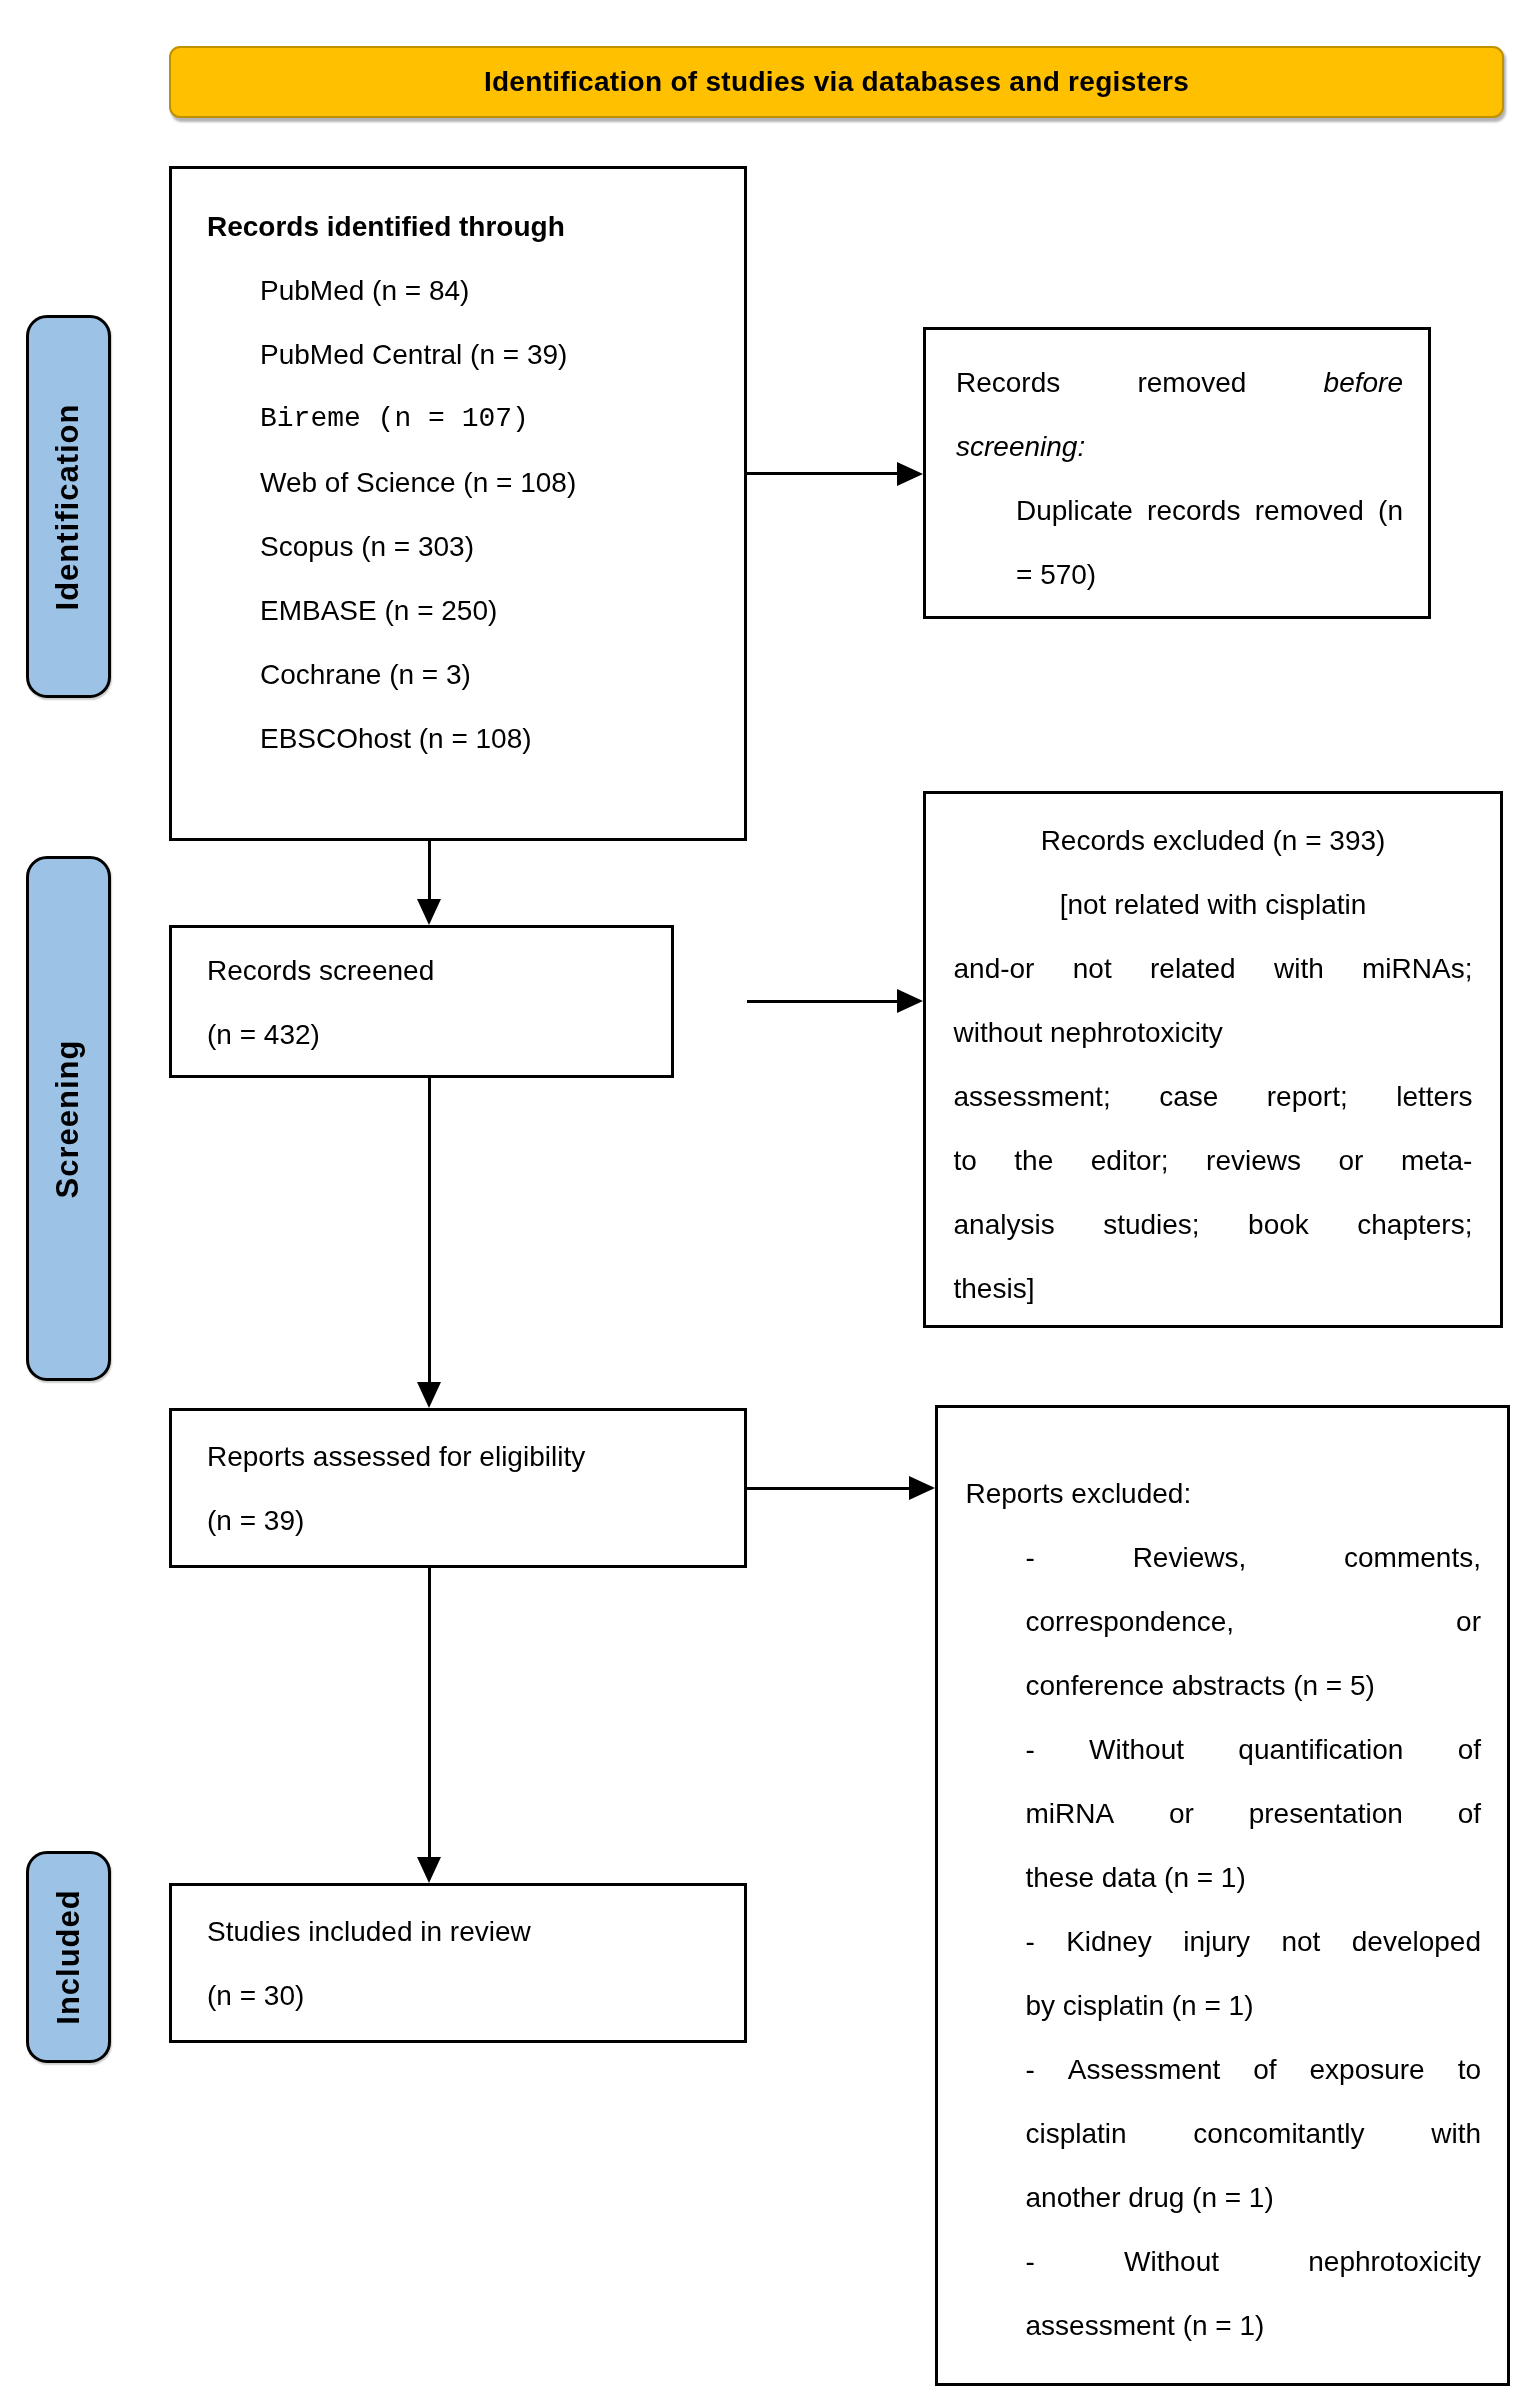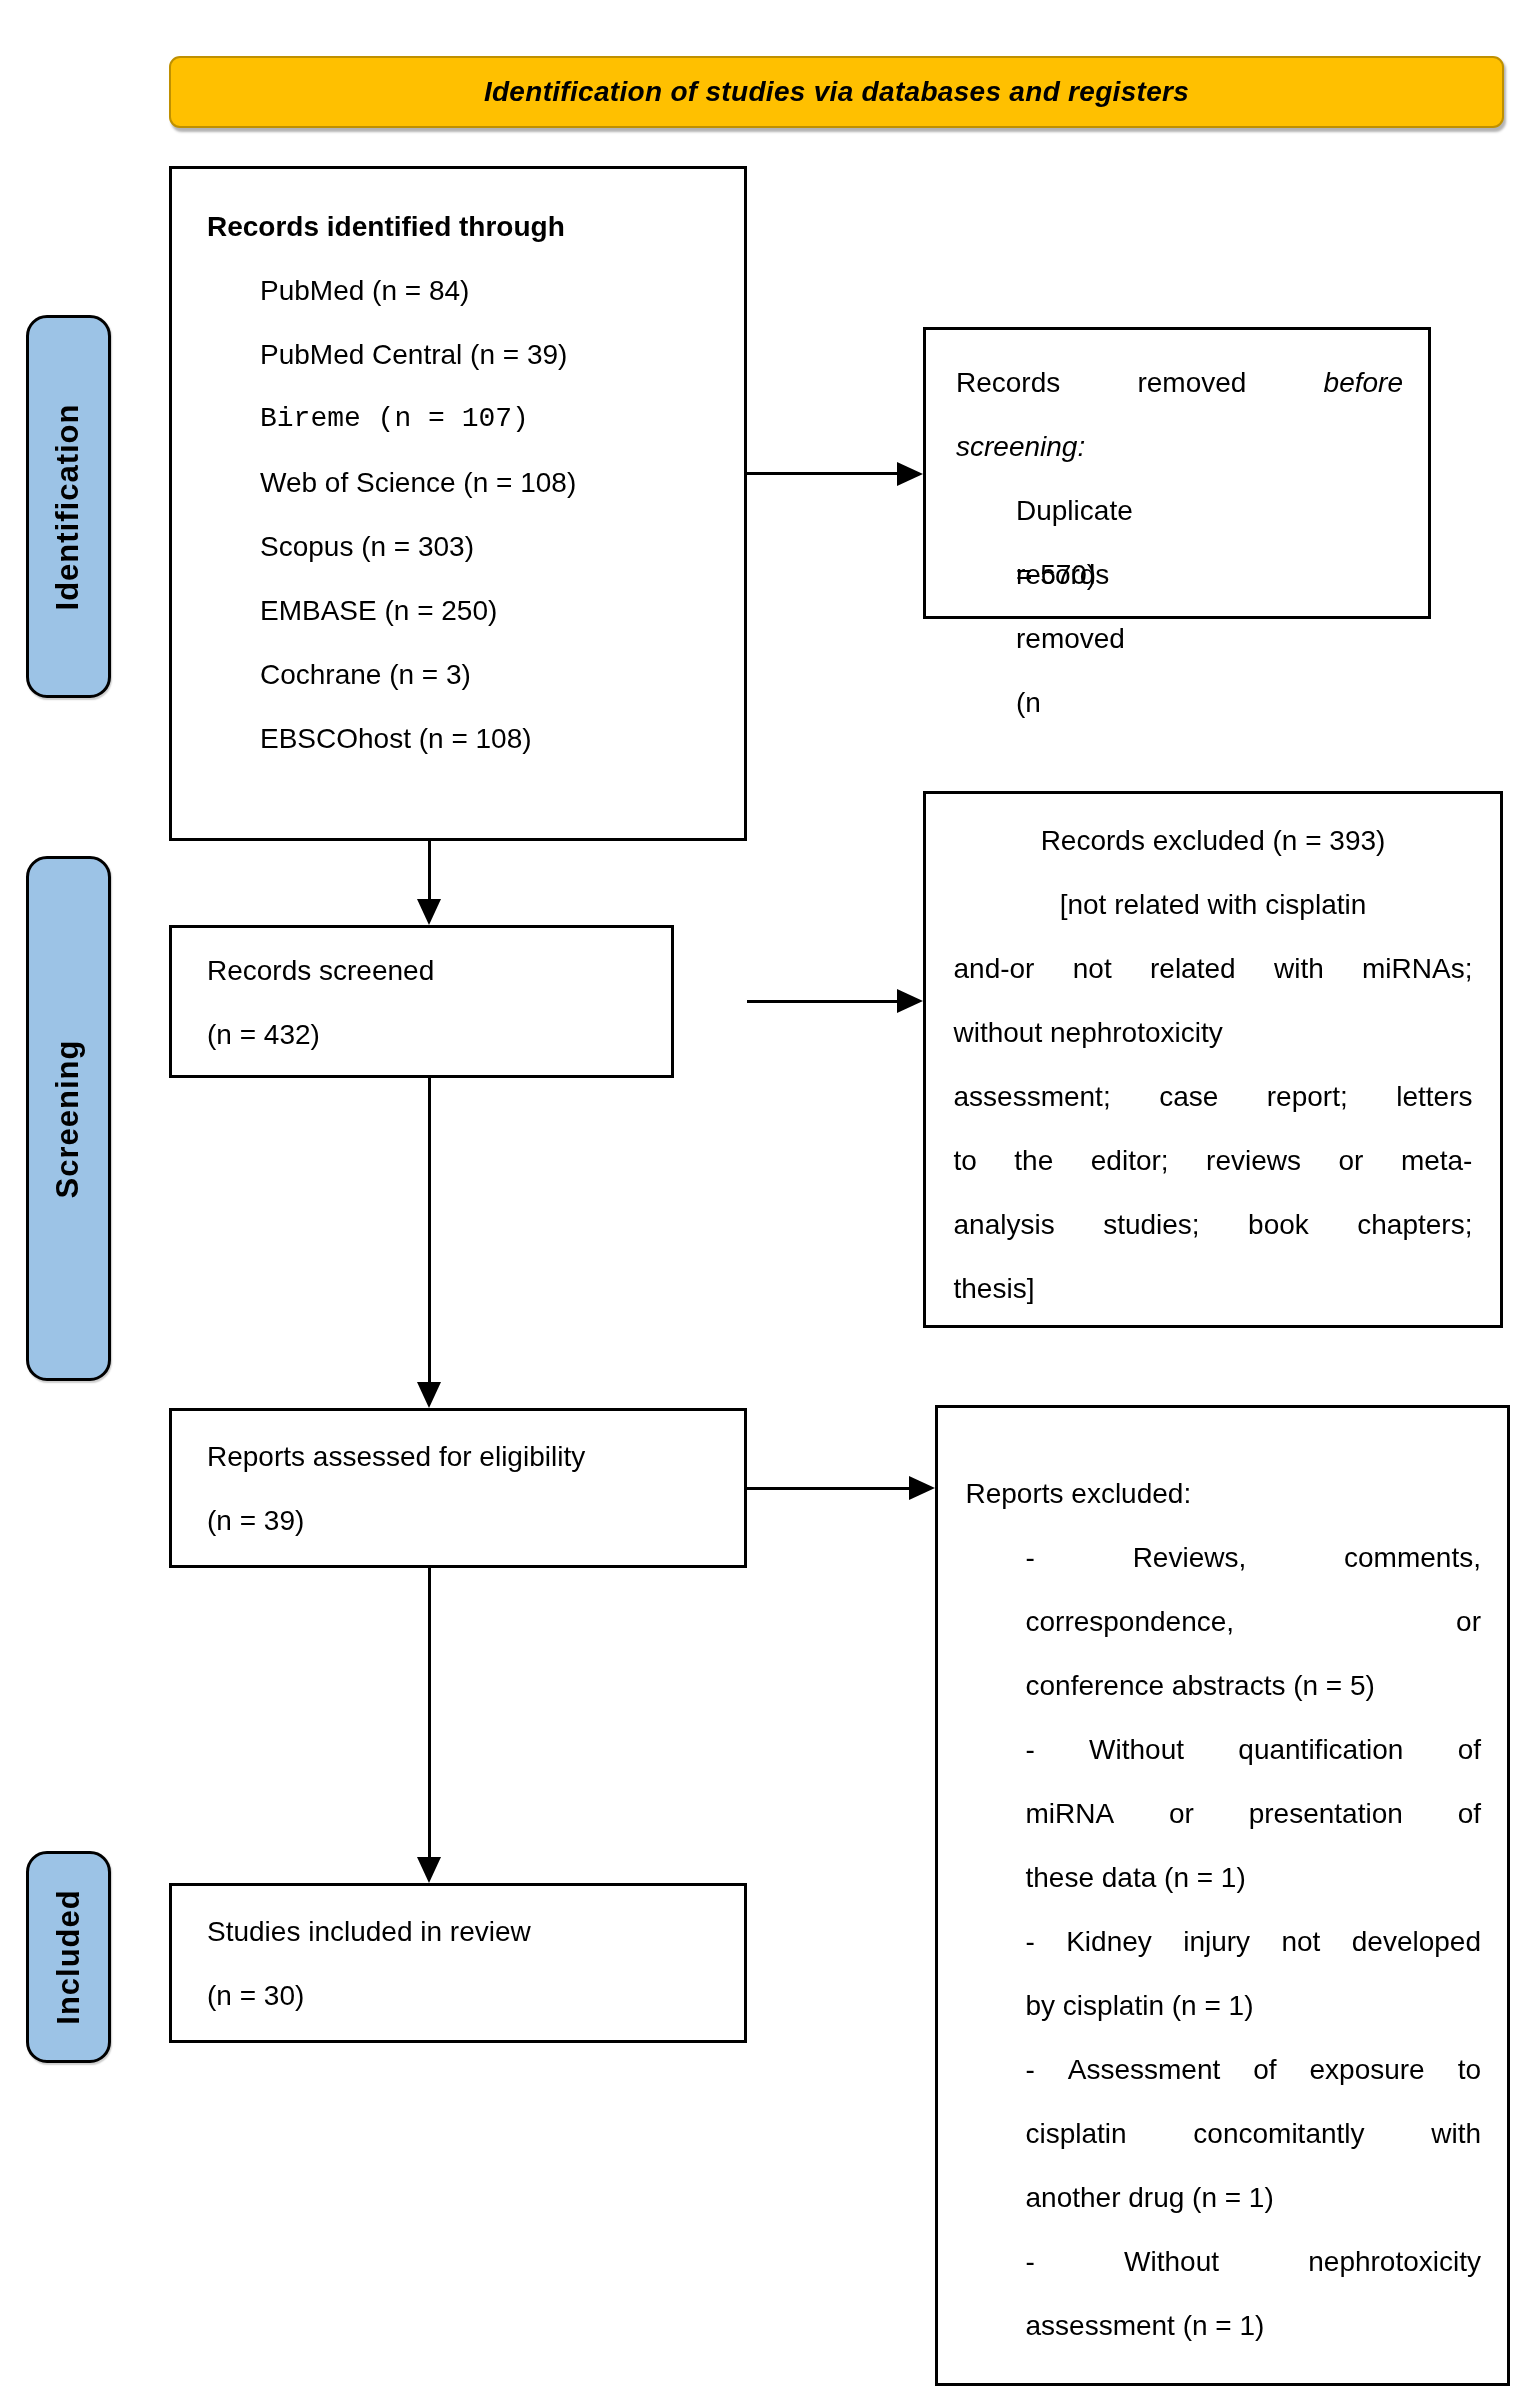--- a/index.html
+++ b/index.html
@@ -10,26 +10,26 @@
     background: #ffffff;
     font-family: "Liberation Sans", "DejaVu Sans", sans-serif;
     color: #000000;
     overflow: hidden;
   }
   * { box-sizing: border-box; }
 
   
   .banner {
     position: absolute;
-    left: 169px; top: 56px; width: 1335px; height: 72px;
+    left: 169px; top: 46px; width: 1335px; height: 72px;
     background: #FFC000;
     border: 2.5px solid #BF9000;
     border-radius: 11px;
     box-shadow: 2px 3.5px 2.5px rgba(0,0,0,0.30);
-    display: flex; align-items: center; justify-content: center; font-style: italic;
+    display: flex; align-items: center; justify-content: center;
   }
   .banner .banner-text {
     font-size: 28px; font-weight: bold; letter-spacing: 0.3px;
   }
 
   
   .vlabel {
     position: absolute;
     left: 26px; width: 85px;
     background: #9CC3E6;
@@ -118,21 +118,21 @@
       <div class="line left"><span>(n = 30)</span></div>
     </div>
 
   <div class="fbox" id="box-records-removed">
       <div class="line between">
         <span>Records</span>
         <span>removed</span>
         <span class="italic">before</span>
       </div>
       <div class="line left"><span class="italic">screening:</span></div>
-      <div class="line between" style="padding-left: 60px; flex-direction: column;">
+      <div class="line between" style="padding-left: 60px;">
         <span>Duplicate</span>
         <span>records</span>
         <span>removed</span>
         <span>(n</span>
       </div>
       <div class="line left" style="padding-left: 60px;"><span>= 570)</span></div>
     </div>
   <div class="fbox" id="box-records-excluded">
       <div class="line center"><span>Records excluded (n = 393)</span></div>
       <div class="line center"><span>[not related with cisplatin</span></div>

